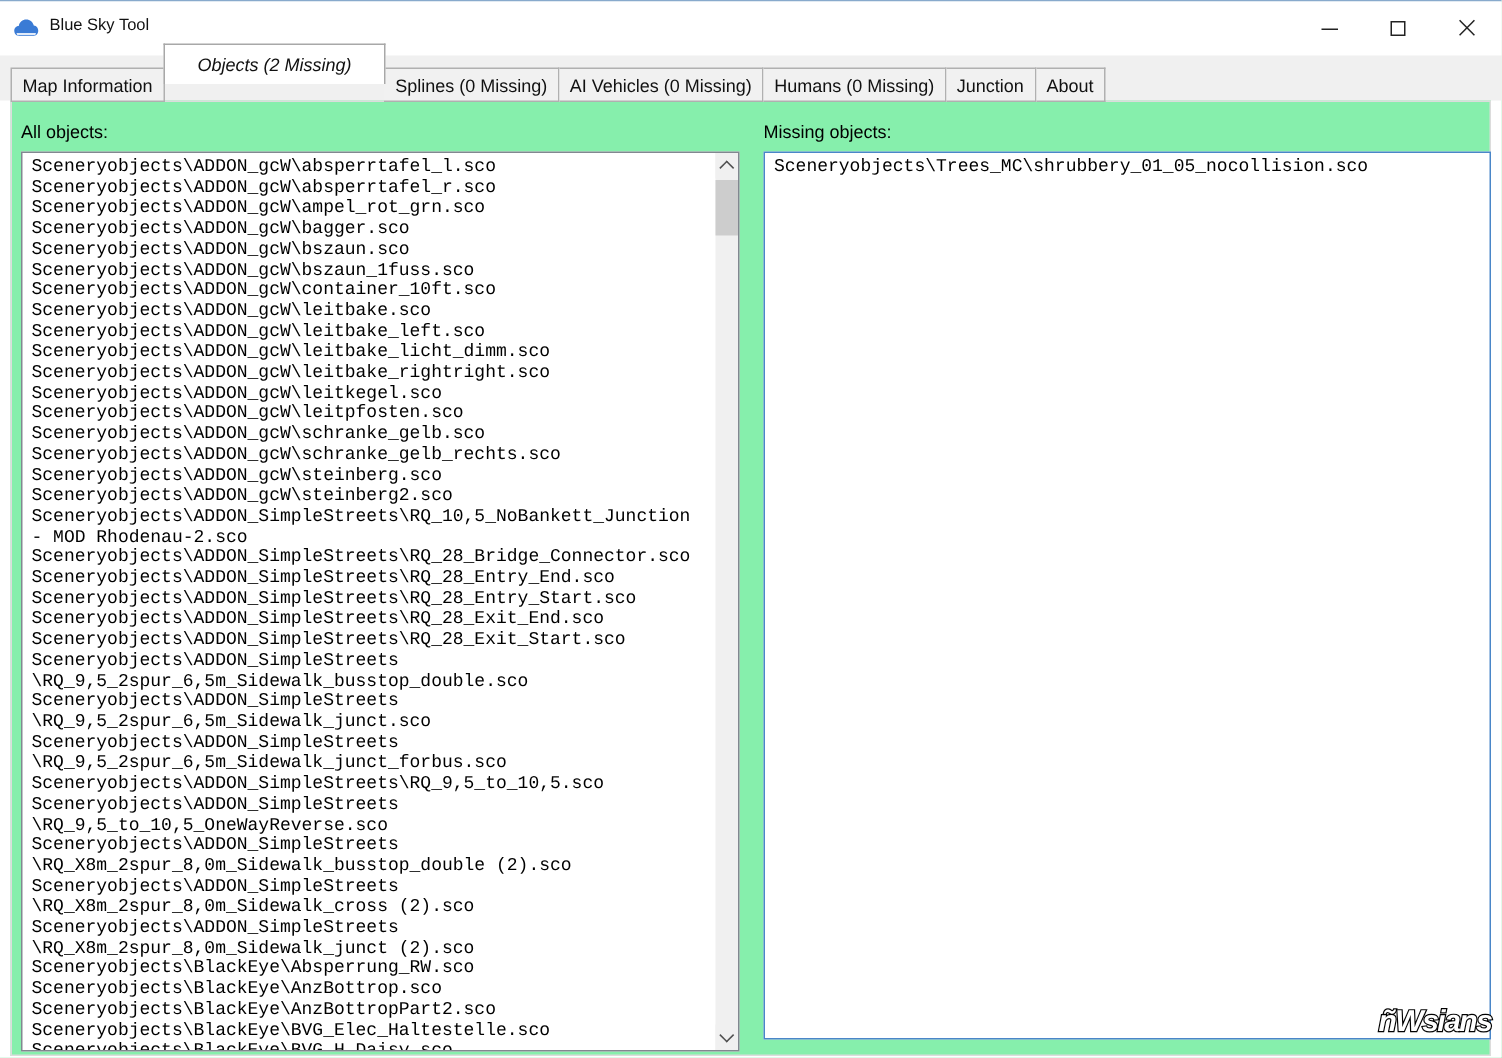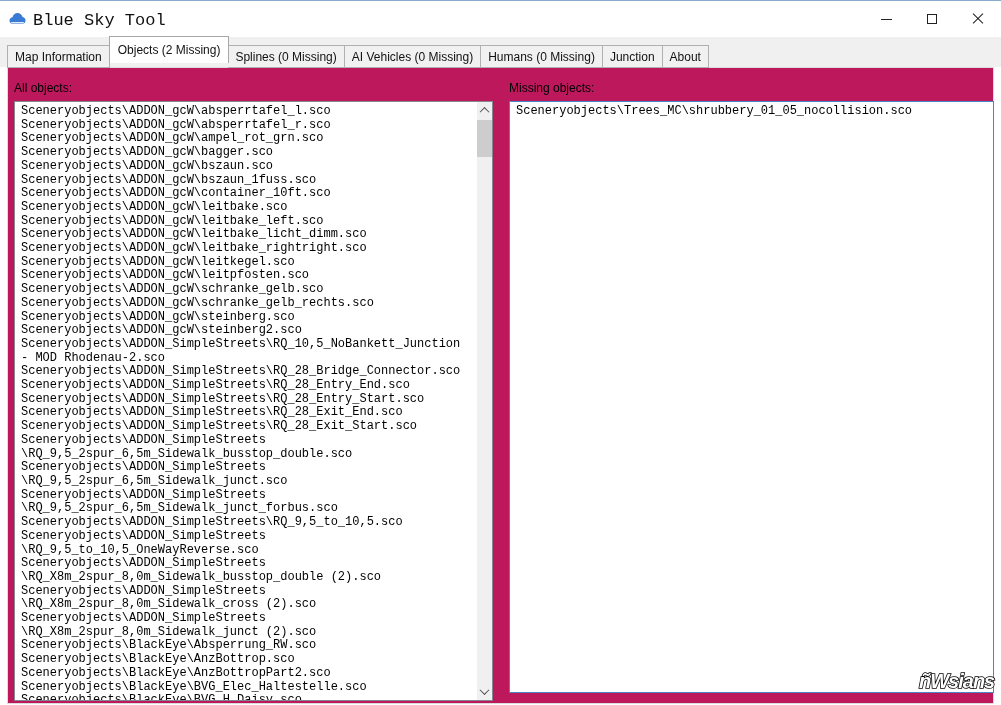--- a/index.html
+++ b/index.html
@@ -4,42 +4,42 @@
 <style>
   * { margin:0; padding:0; box-sizing:border-box; }
   html,body { width:1001px; height:705px; }
   body { font-family:"Liberation Sans", sans-serif; background:#fff; position:relative; overflow:hidden; }
 
   .window { position:absolute; inset:0; background:#fff; border-top:1px solid #88aacc; }
 
   
   .titlebar { position:absolute; left:0; top:0; width:100%; height:36px; background:#fff; }
   .title-icon { position:absolute; left:9px; top:11px; width:17px; height:13px; }
-  .title-text { position:absolute; left:33px; top:10px; font-size:17px; color:#111;font-family:Liberation Mono, monospace; }
+  .title-text { position:absolute; left:33px; top:10px; font-size:11px; color:#111; }
   .win-controls { position:absolute; right:0; top:0; height:36px; display:flex; }
   .win-btn { width:46px; height:36px; display:flex; align-items:center; justify-content:center; cursor:default; }
   .glyph-min { width:11px; height:0; border-top:1px solid #222; }
   .glyph-max { width:10px; height:10px; border:1px solid #222; }
   .glyph-close { position:relative; width:12px; height:12px; }
   .glyph-close::before, .glyph-close::after { content:""; position:absolute; left:-1px; top:5px; width:14px; height:1px; background:#222; }
   .glyph-close::before { transform:rotate(45deg); }
   .glyph-close::after  { transform:rotate(-45deg); }
 
   
   .tabstrip-bg { position:absolute; left:0; top:36px; width:100%; height:30px; background:#f0f0f0; }
   .tabs { position:absolute; left:7px; top:43px; height:24px; display:flex; align-items:flex-end; z-index:3; }
   .tab { height:23px; background:#f1f1f1; border:1px solid #b0b0b0; border-left-width:0;
          padding:0 7px; font-size:12px; color:#111; display:flex; align-items:center; white-space:nowrap; }
   .tab:first-child { border-left-width:1px; }
   .tab.active { position:relative; height:27px; background:#fff; border:1px solid #a8a8a8; border-bottom:none;
-                margin:5px -1px; padding:0 8px; z-index:4; }
+                margin:12px -1px; padding:0 22px; z-index:4;font-style:italic; }
 
   
   .tabpage { position:absolute; left:7px; top:66px; width:987px; height:637px;
-             background:#be185d; border:1px solid #dcdcdc; z-index:1;padding-left:8px; }
+             background:#86efac; border:1px solid #dcdcdc; z-index:1;padding-left:8px; }
 
   .panel-label { position:absolute; font-size:12px; color:#000; }
   .label-all     { left:6px;  top:13px; }
   .label-missing { left:501px; top:13px; }
 
   
   .listbox { position:absolute; background:#fff; overflow:hidden; }
   .list-all { left:6px; top:33px; width:479px; height:600px; border:1px solid #828790; }
   .list-missing { left:501px; top:33px; width:485px; height:592px; border:1px solid #4a86c8; }
   .mono-lines { position:absolute; left:6px; top:3px; right:17px; bottom:0;

